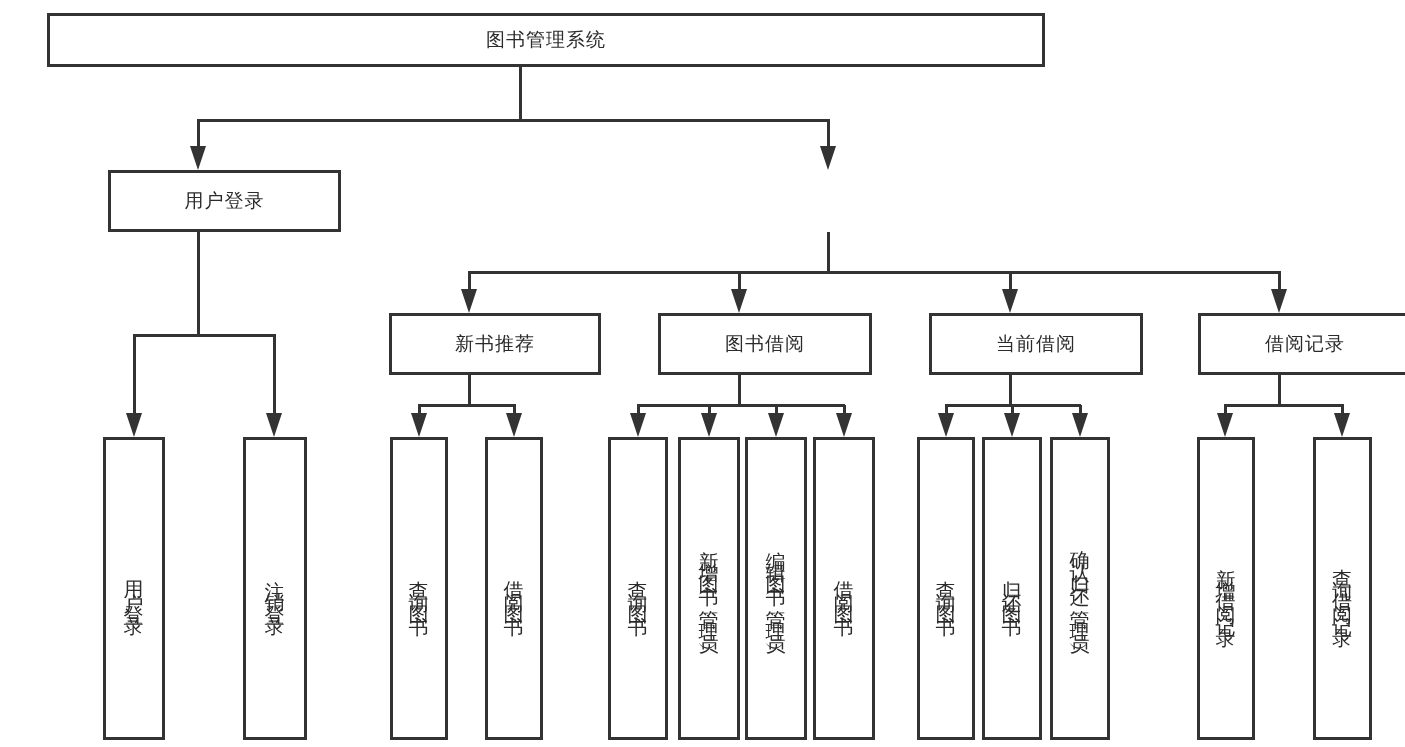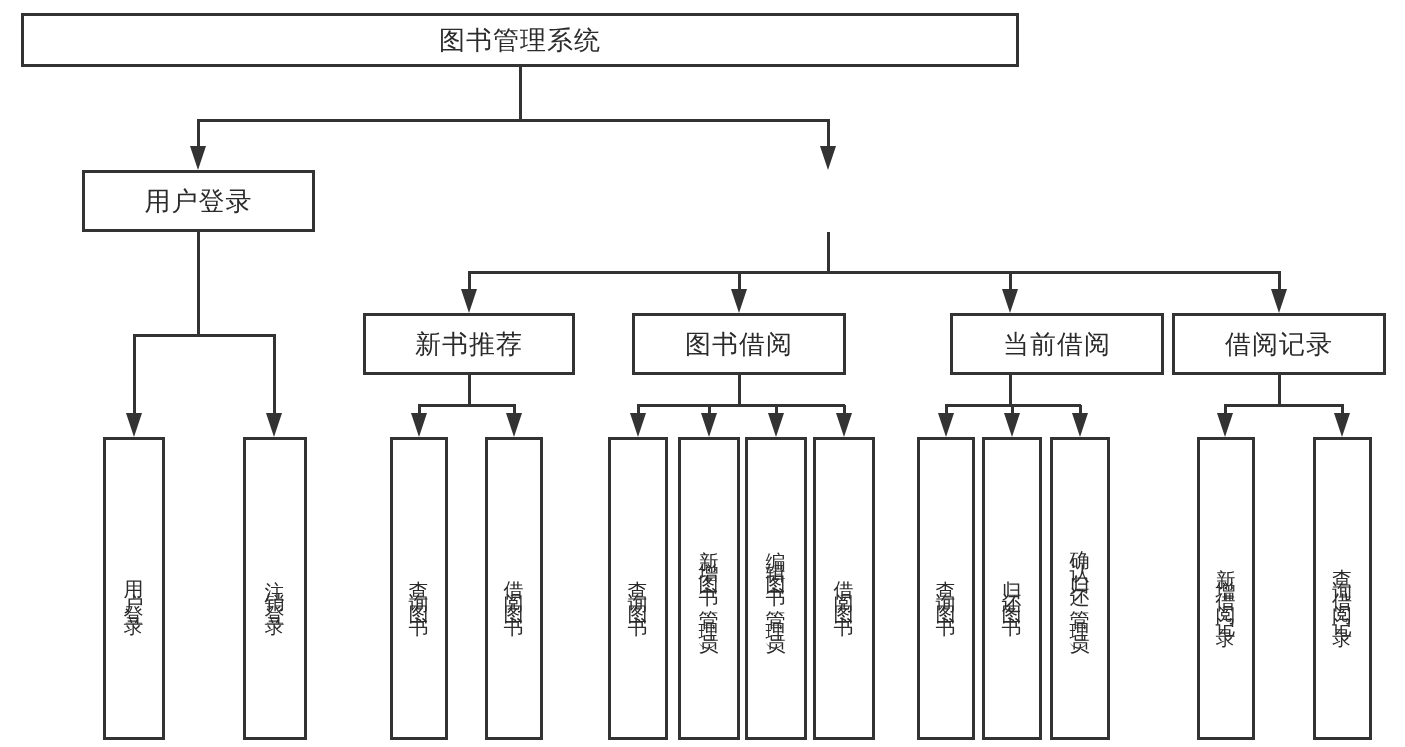--- a/index.html
+++ b/index.html
@@ -14,22 +14,23 @@
   .canvas{
     position:relative;width:1405px;height:747px;overflow:hidden;
     background:var(--background);
   }
   
   .hbox{
     position:absolute;box-sizing:border-box;
     background:var(--box-fill);
     border:3px solid var(--line);
     display:flex;align-items:center;justify-content:center;
-    font-size:26px;letter-spacing:1px;color:var(--text);
+    font-size:19px;letter-spacing:1px;color:var(--text);
     white-space:nowrap;
+    margin-left:26px;
   }
   
   .leaf{
     position:absolute;top:437px;height:303px;box-sizing:border-box;
     background:var(--box-fill);
     border:3px solid var(--line);
     display:flex;align-items:center;justify-content:center;
     writing-mode:vertical-rl;text-orientation:mixed;
     font-size:20px;letter-spacing:12px;color:var(--text);
     line-height:1;
@@ -53,21 +54,21 @@
 <body>
 
 <div class="canvas">
 
   <div class="hbox" style="left:21px;top:13px;width:998px;height:54px">图书管理系统</div>
 
   <div class="hbox" style="left:82px;top:170px;width:233px;height:62px">用户登录</div>
 
   <div class="hbox" style="left:363px;top:313px;width:212px;height:62px">新书推荐</div>
   <div class="hbox" style="left:632px;top:313px;width:214px;height:62px">图书借阅</div>
-  <div class="hbox" style="left:950px;top:313px;width:214px;height:62px">当前借阅</div>
+  <div class="hbox" style="left:903px;top:313px;width:214px;height:62px">当前借阅</div>
   <div class="hbox" style="left:1172px;top:313px;width:214px;height:62px">借阅记录</div>
 
   <div class="leaf" style="left:103px;width:62px">用户登录</div>
   <div class="leaf" style="left:243px;width:64px">注销登录</div>
 
   <div class="leaf" style="left:390px;width:58px">查询图书</div>
   <div class="leaf" style="left:485px;width:58px">借阅图书</div>
 
   <div class="leaf" style="left:608px;width:60px">查询图书</div>
   <div class="leaf" style="left:678px;width:62px">新增图书（管理员）</div>

